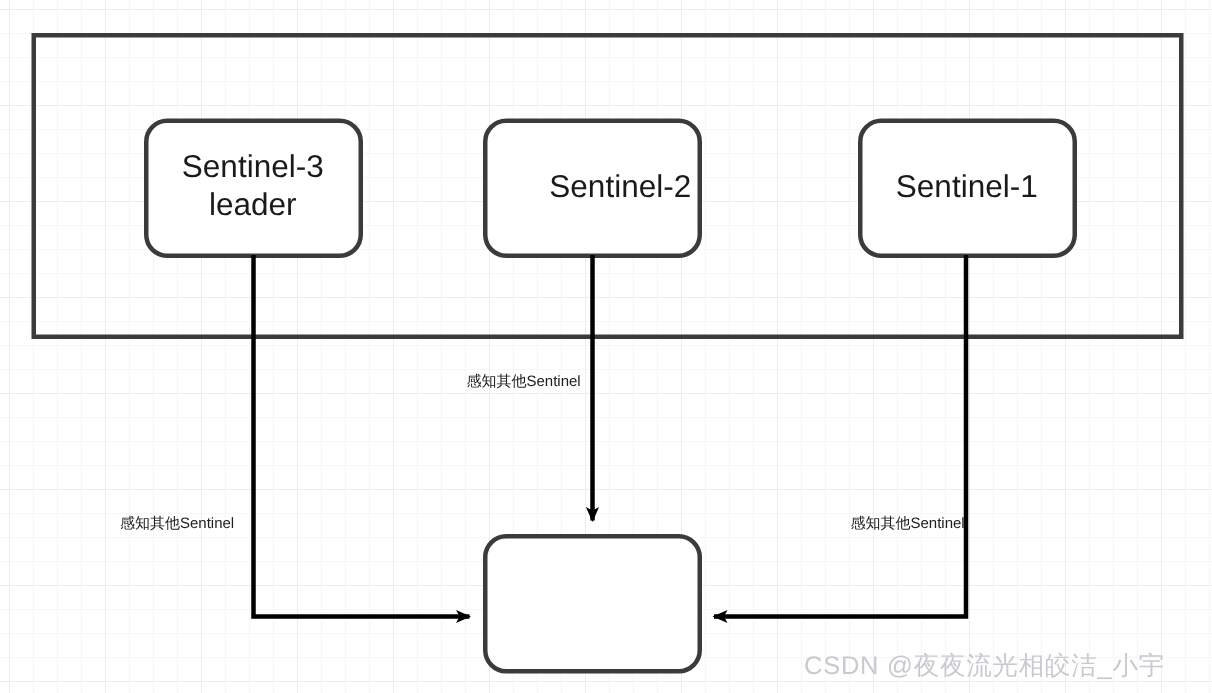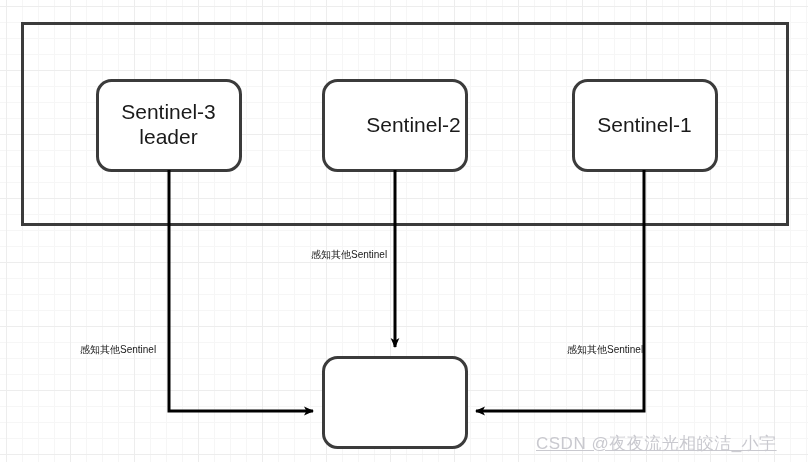--- a/index.html
+++ b/index.html
@@ -51,21 +51,20 @@
     white-space: nowrap;
   }
   .watermark {
     position: absolute;
     color: #c9c9cf;
     font-family: "Liberation Sans", "DejaVu Sans", sans-serif;
     font-size: 17px;
     letter-spacing: 0.5px;
     white-space: nowrap;
     user-select: none;
-    text-decoration: underline;
   }
 </style>
 </head>
 <body>
 
 <div id="canvas">
 
   <svg id="svg-layer" viewBox="0 0 808 462" xmlns="http://www.w3.org/2000/svg">
     <defs>
       <marker id="arrowhead" markerWidth="12" markerHeight="12" refX="9" refY="5" orient="auto" markerUnits="userSpaceOnUse">

